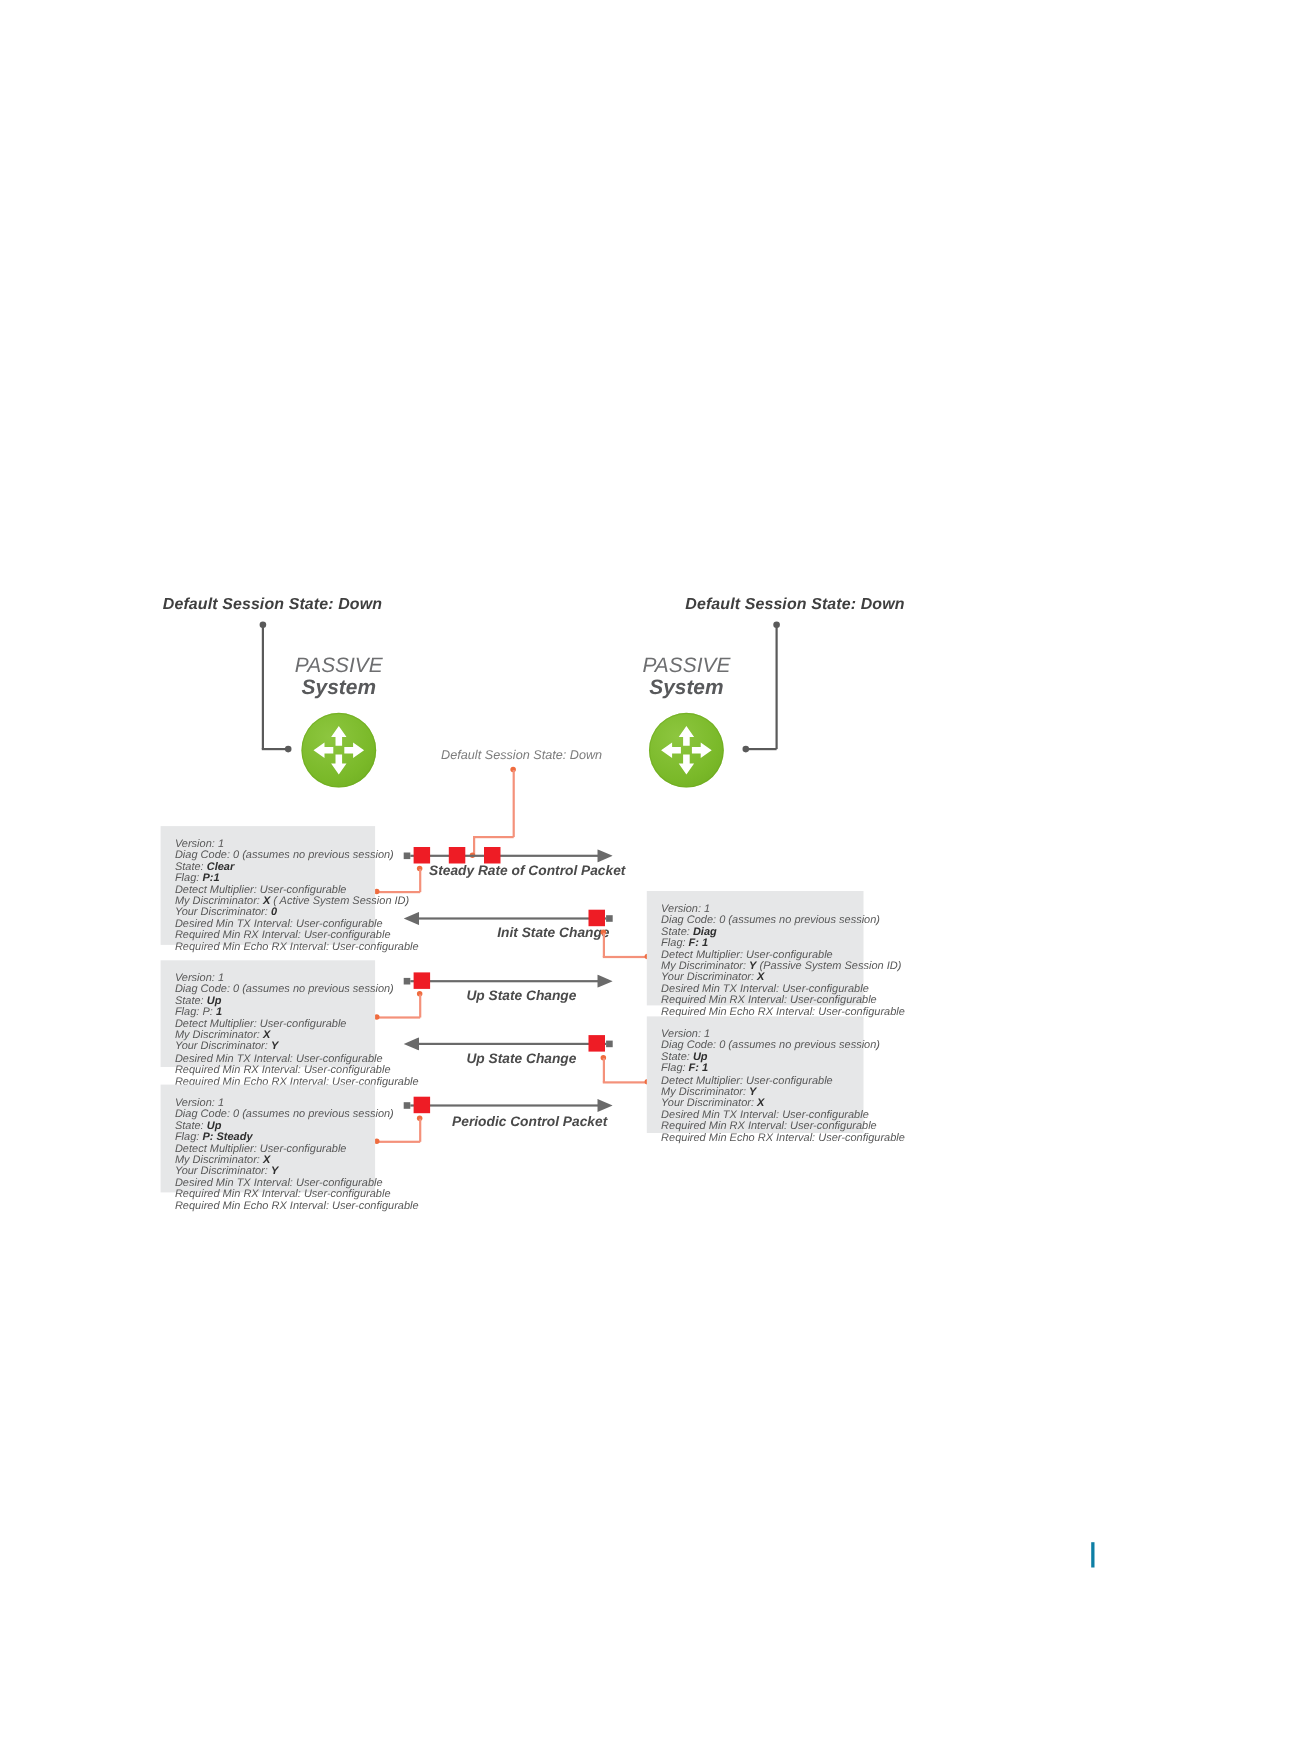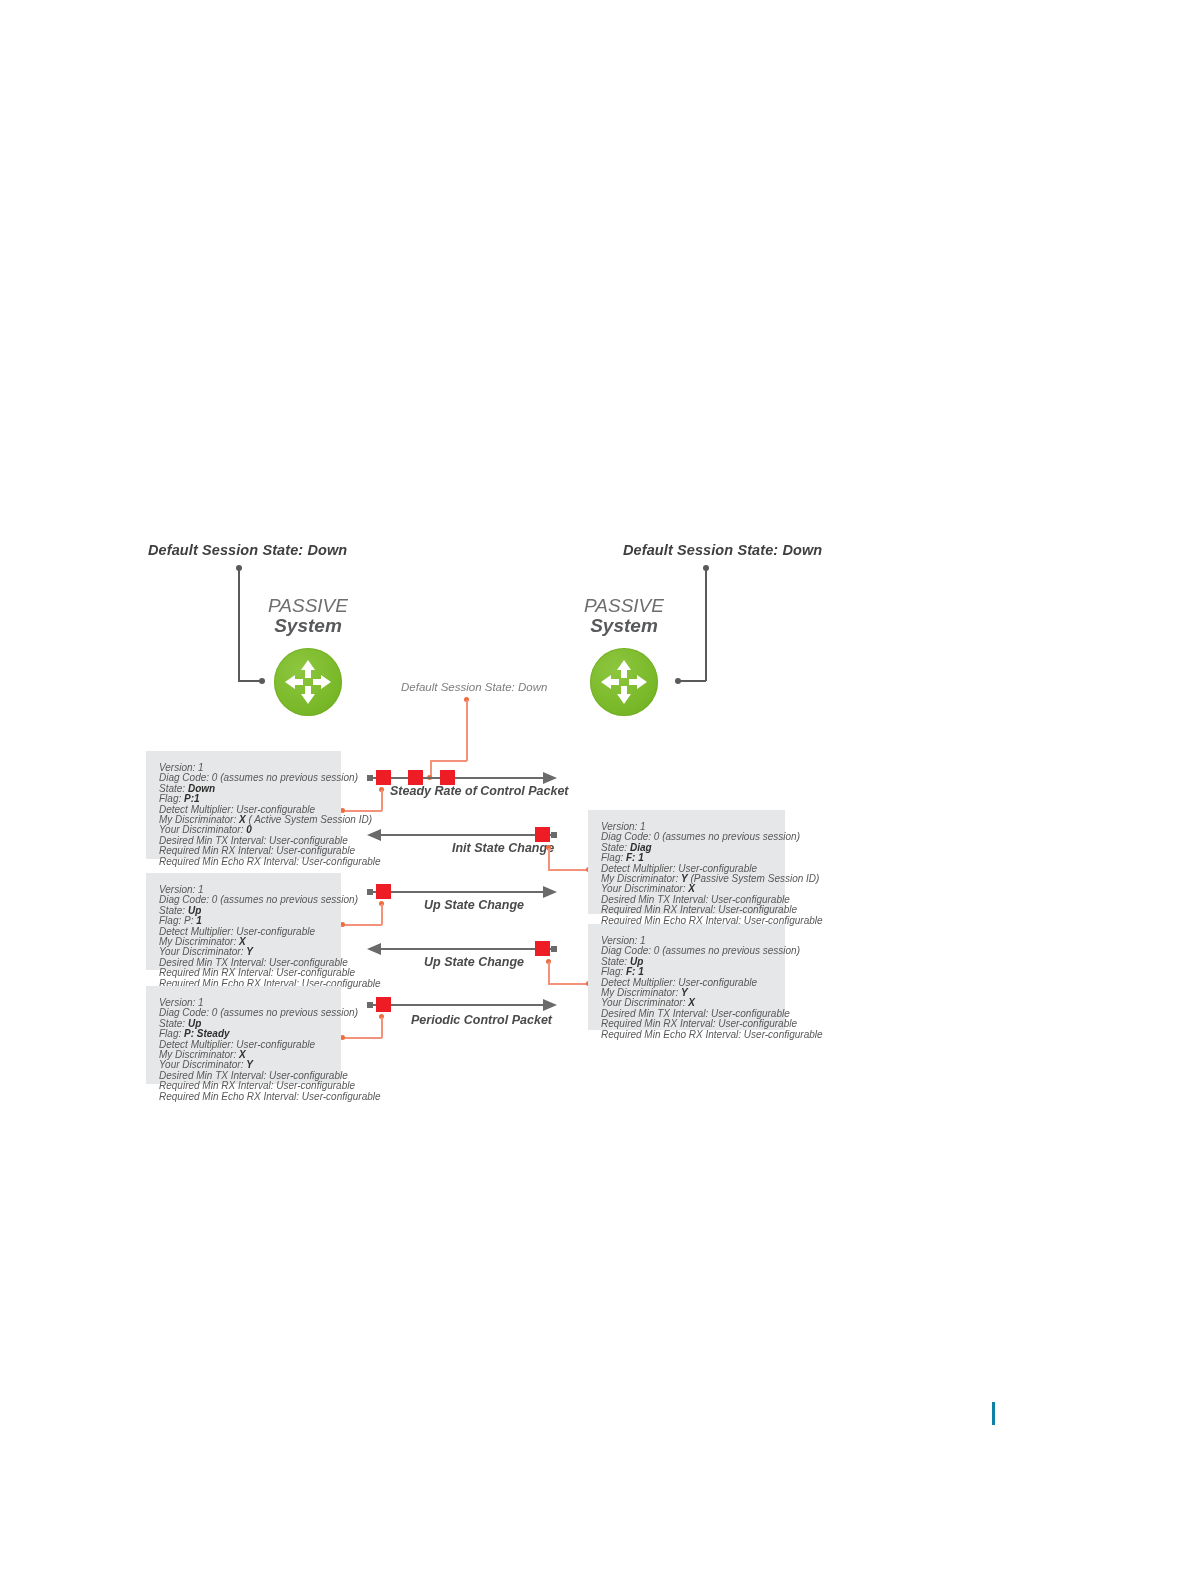--- a/index.html
+++ b/index.html
@@ -287,21 +287,21 @@
   <div class="msglabel" style="left:411px; top:1013px;">Periodic Control Packet</div>
 
   <div class="odot" style="left:379px; top:1014px;"></div>
   <div class="oline" style="left:381px; top:1017px; width:1.6px; height:21px;"></div>
   <div class="oline" style="left:344px; top:1037px; width:38px; height:1.6px;"></div>
   <div class="odot" style="left:340px; top:1035px;"></div>
 
   <div class="infobox" style="left:146px; top:751px; width:195px; height:108px;">
       <div class="ln">Version: 1</div>
       <div class="ln">Diag Code:  0  (assumes no previous session)</div>
-      <div class="ln">State: <b>Down</b></div>
+      <div class="ln">State: <b>Clear</b></div>
       <div class="ln">Flag: <b>P:1</b></div>
       <div class="ln">Detect Multiplier: User-configurable</div>
       <div class="ln">My Discriminator: <b>X</b> ( Active System Session ID)</div>
       <div class="ln">Your Discriminator: <b>0</b></div>
       <div class="ln">Desired Min TX Interval: User-configurable</div>
       <div class="ln">Required Min RX Interval: User-configurable</div>
       <div class="ln">Required Min Echo RX Interval: User-configurable</div>
     </div>
 
   <div class="infobox" style="left:146px; top:873px; width:195px; height:97px;">

